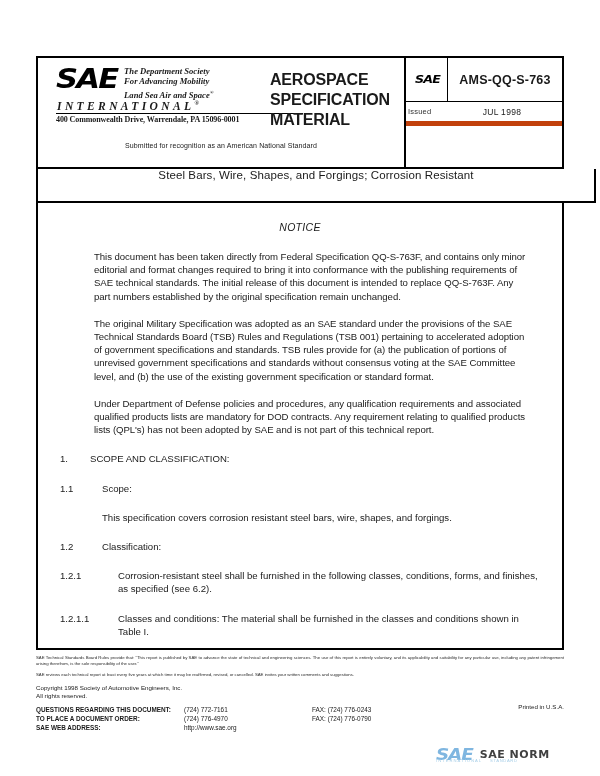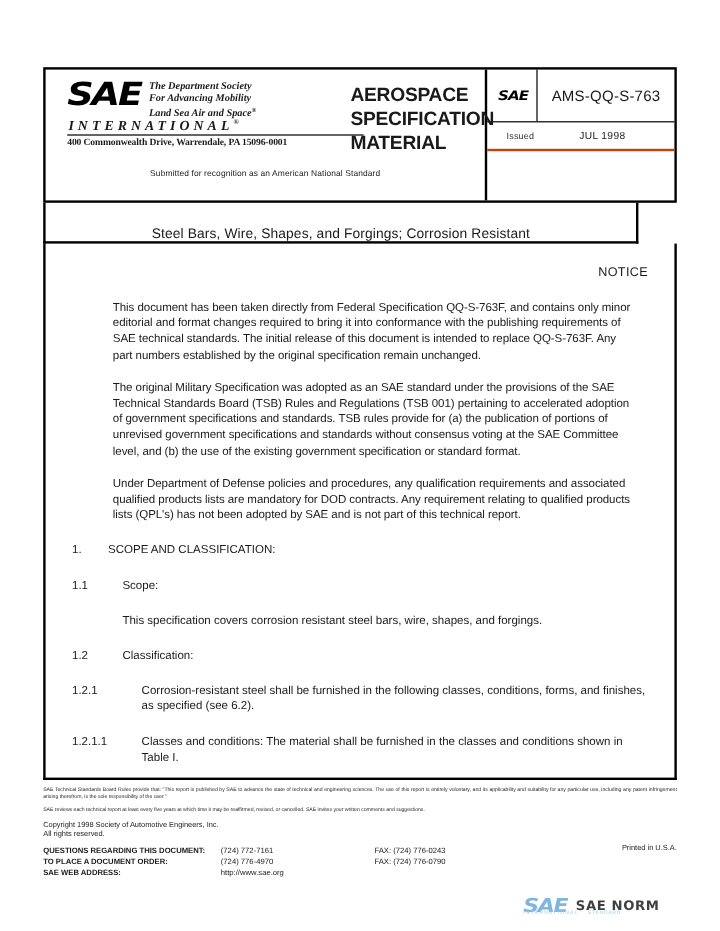--- a/index.html
+++ b/index.html
@@ -39,41 +39,41 @@
     flex-direction: column;
   }
   .hdr-row-1 {
     height: 44px;
     border-bottom: 1px solid #000;
     display: flex;
     align-items: center;
   }
   .hdr-row-2 {
     height: 24px;
-    border-bottom: 2px solid #c2410c;
+    border-bottom: 5px solid #c2410c;
     display: flex;
     align-items: center;
-    padding-left: 16px;
+    padding-left: 2px;
     position: relative;
   }
   .hdr-row-3 { flex: 1; }
 
   .sae-badge-cell {
     width: 42px;
     border-right: 1px solid #000;
     height: 100%;
     display: flex;
     align-items: center;
     justify-content: center;
   }
   .docnum {
     flex: 1;
     text-align: center;
     font-size: 12.5px;
-    font-weight: normal;
+    font-weight: bold;
     letter-spacing: 0.2px;
   }
   .issued-lbl {
     font-size: 7.5px;
     color: #333;
     letter-spacing: 0.2px;
   }
   .issued-date {
     position: absolute;
     left: 18px; right: 0;
@@ -132,66 +132,67 @@
     font-family: Liberation Serif, serif;
     font-size: 8px;
     font-weight: bold;
     margin-top: 1px;
     letter-spacing: -0.1px;
     white-space: nowrap;
   }
 
   .big-title {
     position: absolute;
-    left: 254px; top: 12px;
+    left: 232px; top: 12px;
     width: 128px;
     font-size: 16px;
     font-weight: bold;
     line-height: 20px;
     letter-spacing: -0.2px;
   }
   .submitted {
     position: absolute;
     left: 0; right: 0;
     top: 84px;
     text-align: center;
     font-size: 7px;
     letter-spacing: 0.1px;
   }
 
   
   .title-bar {
     position: absolute;
     left: 36px; top: 169px;
-    width: 496px; height: 34px;
+    width: 560px; height: 34px;
     border: 2px solid #000;
     border-top: none;
     display: flex;
-    align-items: flex-end;
+    align-items: flex-start;
     justify-content: center;
   }
   .title-bar .t {
     font-size: 11.5px;
     letter-spacing: 0.1px;
   }
 
   
   .notice-box {
     position: absolute;
     left: 36px; top: 203px;
     width: 528px; height: 447px;
     border: 2px solid #000;
     border-top: none;
     padding: 18px 22px 0 22px;
   }
   .notice-hd {
-    text-align: right;
+    text-align: center;
     font-size: 10.5px;
     letter-spacing: 0.3px;
     margin-bottom: 17px;
+    font-style: italic;
   }
   .para {
     font-size: 9.6px;
     line-height: 13.2px;
     text-align: left;
     margin: 0 0 14px 0;
     padding: 0 14px 0 34px;
     letter-spacing: -0.05px;
   }
   .sec-h1 { margin-top: 32px; padding-left: 0; }

